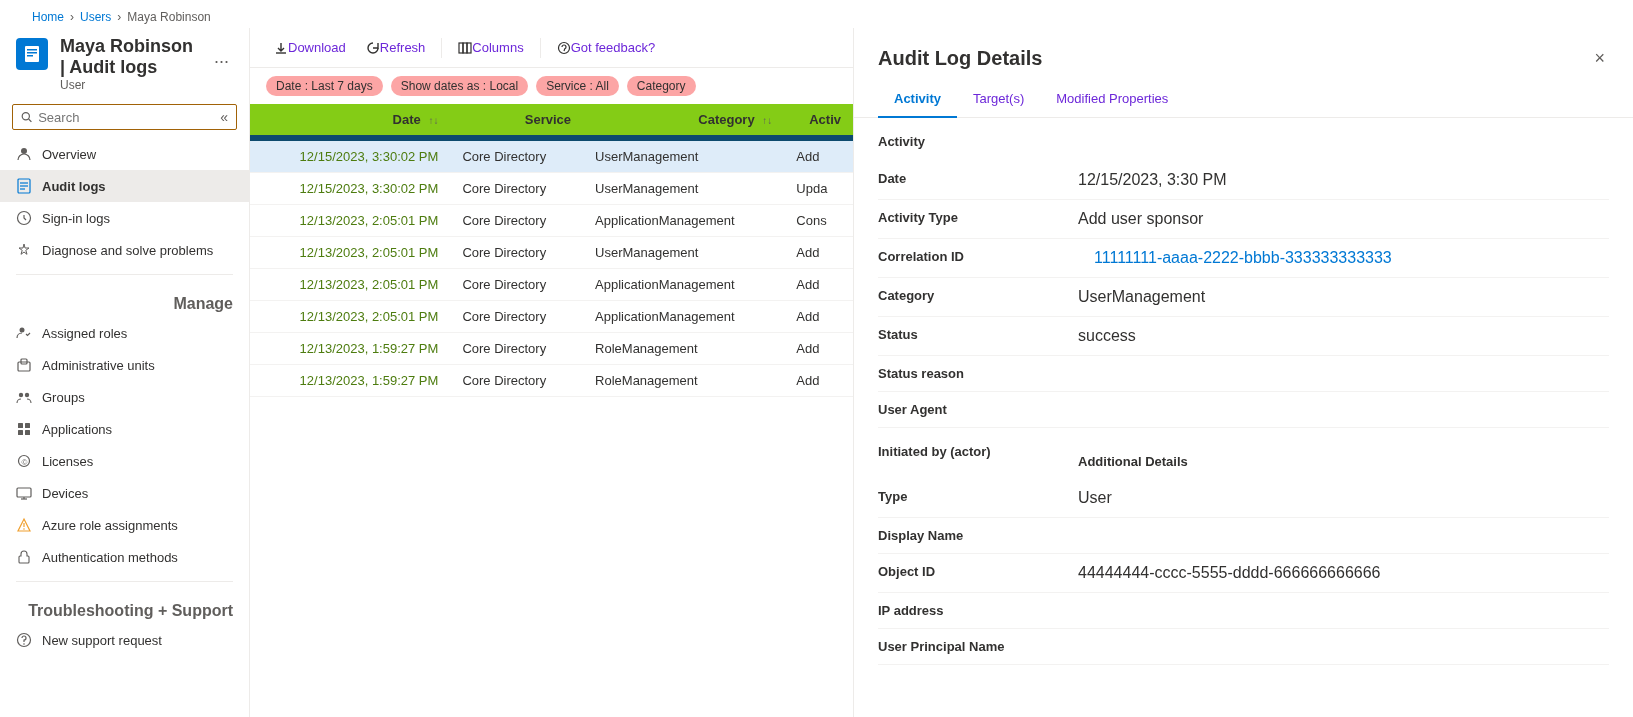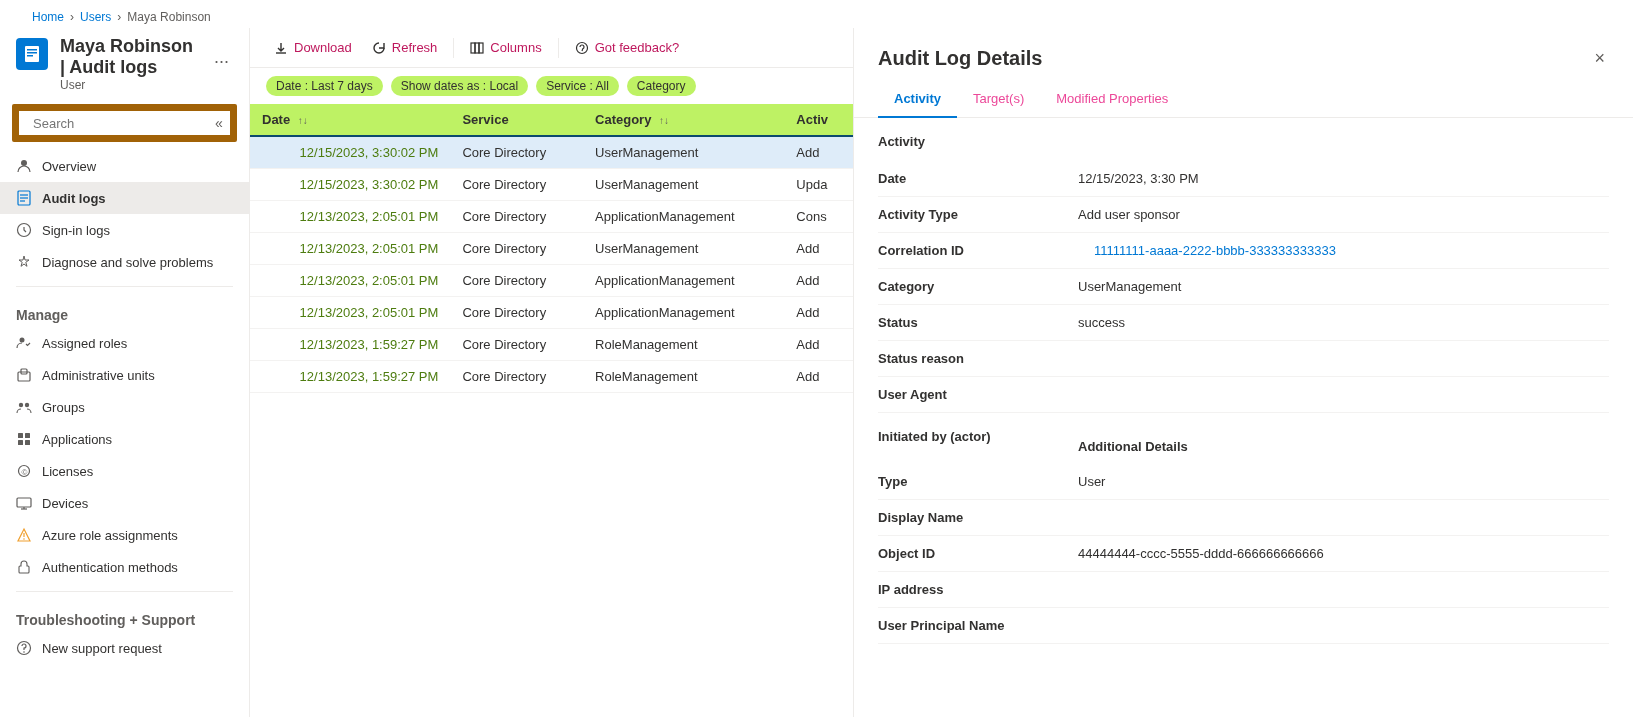--- a/index.html
+++ b/index.html
@@ -15,70 +15,70 @@
     
     .sidebar { width: 250px; min-width: 250px; border-right: 1px solid #edebe9; display: flex; flex-direction: column; overflow-y: auto; padding-bottom: 16px; }
 
     .sidebar-header { padding: 8px 16px 12px; display: flex; align-items: flex-start; gap: 12px; }
     .sidebar-icon { width: 32px; height: 32px; background: #0078d4; border-radius: 4px; display: flex; align-items: center; justify-content: center; flex-shrink: 0; margin-top: 2px; }
     .sidebar-icon svg { fill: white; }
     .sidebar-title-block h1 { font-size: 18px; font-weight: 600; color: #323130; display: flex; align-items: center; gap: 8px; }
     .sidebar-title-block .subtitle { font-size: 12px; color: #605e5c; }
     .more-btn { background: none; border: none; cursor: pointer; font-size: 18px; color: #605e5c; padding: 0 4px; }
 
-    .search-box { margin: 0 12px 8px; display: flex; align-items: center; border: 7px solid #a16207; border-radius: 2px; padding: 4px 8px; gap: 6px; }
+    .search-box { margin: 0 12px 8px; display: flex; align-items: center; border: 1px solid #a16207; border-radius: 2px; padding: 4px 8px; gap: 6px; }
     .search-box input { border: none; outline: none; font-size: 13px; flex: 1; color: #323130; }
     .collapse-btn { background: none; border: none; cursor: pointer; color: #605e5c; font-size: 14px; margin-left: auto; }
 
     .nav-item { display: flex; align-items: center; gap: 10px; padding: 8px 16px; cursor: pointer; font-size: 13px; color: #323130; text-decoration: none; }
     .nav-item.active { background: #edebe9; font-weight: 600; }
     .nav-item .nav-icon { width: 16px; height: 16px; flex-shrink: 0; display: flex; align-items: center; justify-content: center; }
 
-    .section-label { padding: 12px 16px 4px; font-size: 14px; font-weight: 600; color: #605e5c; text-transform: none; }
+    .section-label { padding: 12px 16px 4px; font-size: 16px; font-weight: 600; color: #605e5c; text-transform: none; text-align: right; }
     .divider { border: none; border-top: 1px solid #edebe9; margin: 8px 16px; }
 
     
     .content { flex: 1; display: flex; overflow: hidden; }
 
     .audit-panel { flex: 1; display: flex; flex-direction: column; overflow: hidden; padding: 0; }
 
     .toolbar { display: flex; align-items: center; gap: 4px; padding: 8px 16px; border-bottom: 1px solid #edebe9; }
-    .toolbar-btn { display: flex; align-items: center; gap: 6px; background: none; border: none; cursor: pointer; font-size: 13px; color: #be185d; padding: 4px 8px; border-radius: 2px; }
+    .toolbar-btn { display: flex; align-items: center; gap: 0; background: none; border: none; cursor: pointer; font-size: 13px; color: #6d28d9; padding: 4px 8px; border-radius: 2px; }
     .toolbar-sep { width: 1px; height: 20px; background: #edebe9; margin: 0 4px; }
 
     .filter-bar { display: flex; align-items: center; gap: 8px; padding: 8px 16px; }
-    .filter-chip { display: flex; align-items: center; background: #bef264; border-radius: 12px; padding: 3px 10px; font-size: 12px; cursor: pointer; }
+    .filter-chip { display: flex; align-items: center; background: #fca5a5; border-radius: 12px; padding: 3px 10px; font-size: 12px; cursor: pointer; }
 
     
     .table-container { flex: 1; overflow: auto; }
     table { width: 100%; border-collapse: collapse; }
-    thead th { padding: 8px 12px; text-align: left; font-weight: 600; font-size: 13px; border-bottom: 2px solid #0c4a6e; color: #323130; white-space: nowrap; background: #bef264; position: sticky; top: 0; }
+    thead th { padding: 8px 12px; text-align: right; font-weight: 600; font-size: 13px; border-bottom: 6px solid #0c4a6e; color: #323130; white-space: nowrap; background: #84cc16; position: sticky; top: 0; }
     thead th .sort-icon { margin-left: 4px; color: #605e5c; font-size: 10px; }
     tbody tr { border-bottom: 1px solid #f3f2f1; cursor: pointer; }
     tbody tr.selected { background: #deecf9; }
     tbody td { padding: 8px 12px; font-size: 13px; color: #323130; white-space: nowrap; }
     tbody td.link-cell { color: #4d7c0f; text-align: right; }
 
     
     .detail-panel { width: 780px; min-width: 780px; border-left: 1px solid #edebe9; display: flex; flex-direction: column; overflow: hidden; }
     .detail-header { display: flex; align-items: center; justify-content: space-between; padding: 16px 24px 0; }
     .detail-header h2 { font-size: 20px; font-weight: 600; color: #323130; }
     .close-btn { background: none; border: none; cursor: pointer; font-size: 18px; color: #605e5c; padding: 4px; }
 
     .detail-tabs { display: flex; gap: 0; padding: 0 24px; border-bottom: 1px solid #edebe9; margin-top: 8px; }
-    .detail-tab { padding: 10px 16px; cursor: pointer; font-size: 13px; color: #ec4899; border-bottom: 2px solid transparent; margin-bottom: -1px; }
+    .detail-tab { padding: 10px 16px; cursor: pointer; font-size: 13px; color: #6d28d9; border-bottom: 2px solid transparent; margin-bottom: -1px; }
     .detail-tab.active { color: #0078d4; border-bottom: 2px solid #0078d4; font-weight: 600; }
 
     .detail-body { flex: 1; overflow-y: auto; padding: 0 24px 24px; }
 
     .activity-section-title { font-size: 13px; font-weight: 600; color: #323130; padding: 16px 0 12px; }
 
     .detail-row { display: flex; align-items: flex-start; padding: 10px 0; border-bottom: 1px solid #f3f2f1; }
     .detail-label { width: 200px; min-width: 200px; font-weight: 600; font-size: 13px; color: #323130; }
-    .detail-value { flex: 1; font-size: 13px; color: #323130; }
+    .detail-value { flex: 1; font-size: 16px; color: #323130; }
     .detail-value.link-val { color: #0078d4; margin-left: 16px; }
 
     .additional-details-btn { float: right; background: none; border: none; cursor: pointer; font-size: 13px; color: #323130; font-weight: 600; padding-top: 10px; }
   </style>
 </head>
 <body>
 
 <div class="breadcrumb">
   <a href="#">Home</a>
   <span>›</span>

